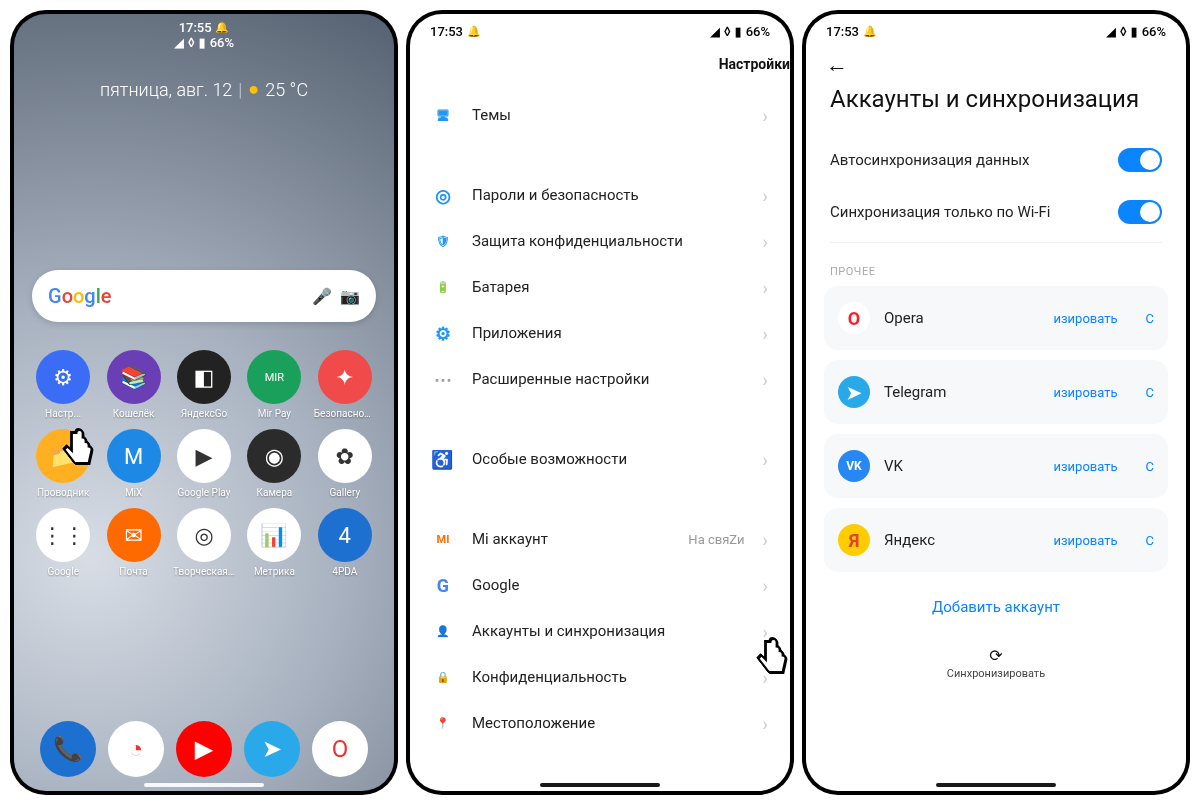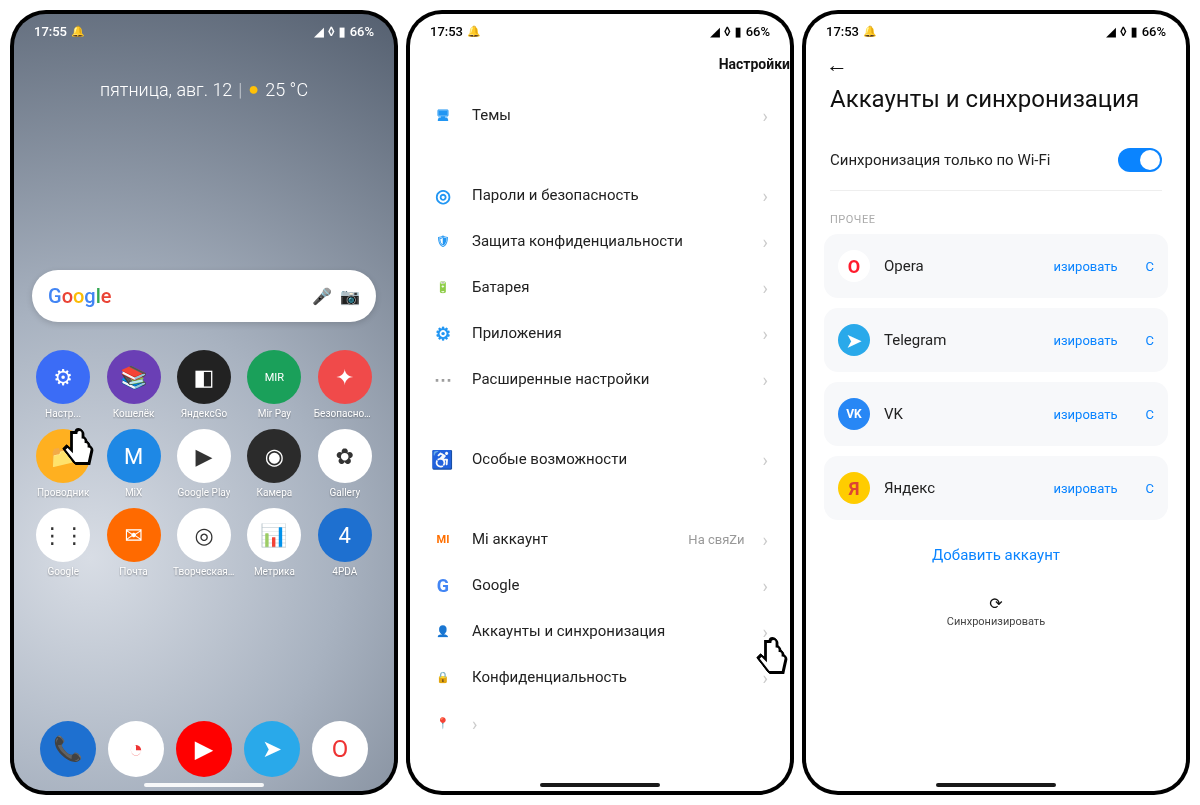--- a/index.html
+++ b/index.html
@@ -7,21 +7,21 @@
   .phone { width: 388px; height: 785px; border-radius: 36px; background: #000; padding: 4px; position: relative; overflow: hidden; }
   .screen { width: 100%; height: 100%; border-radius: 32px; overflow: hidden; position: relative; background: #fff; }
 
   
   .status { display: flex; justify-content: space-between; align-items: center; padding: 6px 20px 0; height: 28px; font-size: 13px; font-weight: 500; }
   .status-left { display: flex; align-items: center; gap: 4px; }
   .status-right { display: flex; align-items: center; gap: 4px; }
 
   
   .home-bg { background: radial-gradient(circle at 20% 70%, #d8dde5 0%, #a8b2c0 40%, #556070 100%); color: #fff; }
-  .home-bg .status { color: #fff; }
+  .home-bg .status { color: #fff; flex-direction: column; }
   .weather { text-align: center; margin-top: 36px; font-size: 18px; font-weight: 300; display:flex; align-items:center; justify-content:center; gap:6px;}
   .weather .sun { color:#ffc107; font-size:18px;}
   .spacer-home { height: 170px; }
   .search-pill { margin: 0 18px; background:#fff; border-radius: 30px; height: 52px; display:flex; align-items:center; padding:0 16px; gap:8px; box-shadow:0 2px 6px rgba(0,0,0,.15);}
   .google-logo { font-weight:500; font-size:20px; }
   .g-b{color:#4285f4}.g-r{color:#ea4335}.g-y{color:#fbbc05}.g-g{color:#34a853}
   .search-pill .grow{flex:1;}
   .app-grid { display:grid; grid-template-columns:repeat(5,1fr); gap:10px 4px; padding:28px 16px 0; }
   .app { display:flex; flex-direction:column; align-items:center; gap:4px; }
   .app-icon { width:54px; height:54px; border-radius:50%; display:flex; align-items:center; justify-content:center; font-size:24px; color:#fff; }
@@ -259,20 +259,21 @@
     <div class="chevron">›</div>
         </div>
         <div class="srow">
           <div class="srow-icon" style="color:#616161;font-size:11px;font-weight:bold;">🔒</div>
     <div class="srow-label">Конфиденциальность</div>
 
     <div class="chevron">›</div>
         </div>
         <div class="srow">
           <div class="srow-icon" style="color:#616161;font-size:11px;font-weight:bold;">📍</div>
+    <div class="srow-label">Местоположение</div>
 
     <div class="chevron">›</div>
         </div>
       </div>
     <div class="home-indicator dark"></div>
     <div class="cursor-hand" style="right:-6px;bottom:110px;">
       <svg viewBox="0 0 32 32">
           <path fill="#fff" stroke="#000" stroke-width="1.2" d="M12 6v12l-3-3-2 2 7 9h9l2-9c0-2-2-2-2-2v-1s0-2-2-2v-1s0-2-2-2V6s0-2-2-2-2 2-2 2z"></path>
         </svg>
     </div>
@@ -289,20 +290,24 @@
       <div class="status-right">
         <span>◢</span>
           <span>◊</span>
           <span>▮</span>
         <span>66%</span>
       </div>
     </div>
     <div class="back-arrow">←</div>
     <div class="accounts-title">Аккаунты и синхронизация</div>
 
+    <div class="toggle-row">
+      <span class="lbl">Автосинхронизация данных</span>
+      <div class="toggle"></div>
+    </div>
     <div class="toggle-row">
       <span class="lbl">Синхронизация только по Wi-Fi</span>
       <div class="toggle"></div>
     </div>
     <div class="thin-divider"></div>
     <div class="section-label">ПРОЧЕЕ</div>
     <div id="accts">
         <div class="acct-card">
           <div class="acct-icon" style="background:#fff;color:#ff1b2d;font-size:18px">O</div>
     <div class="acct-name">Opera</div>

